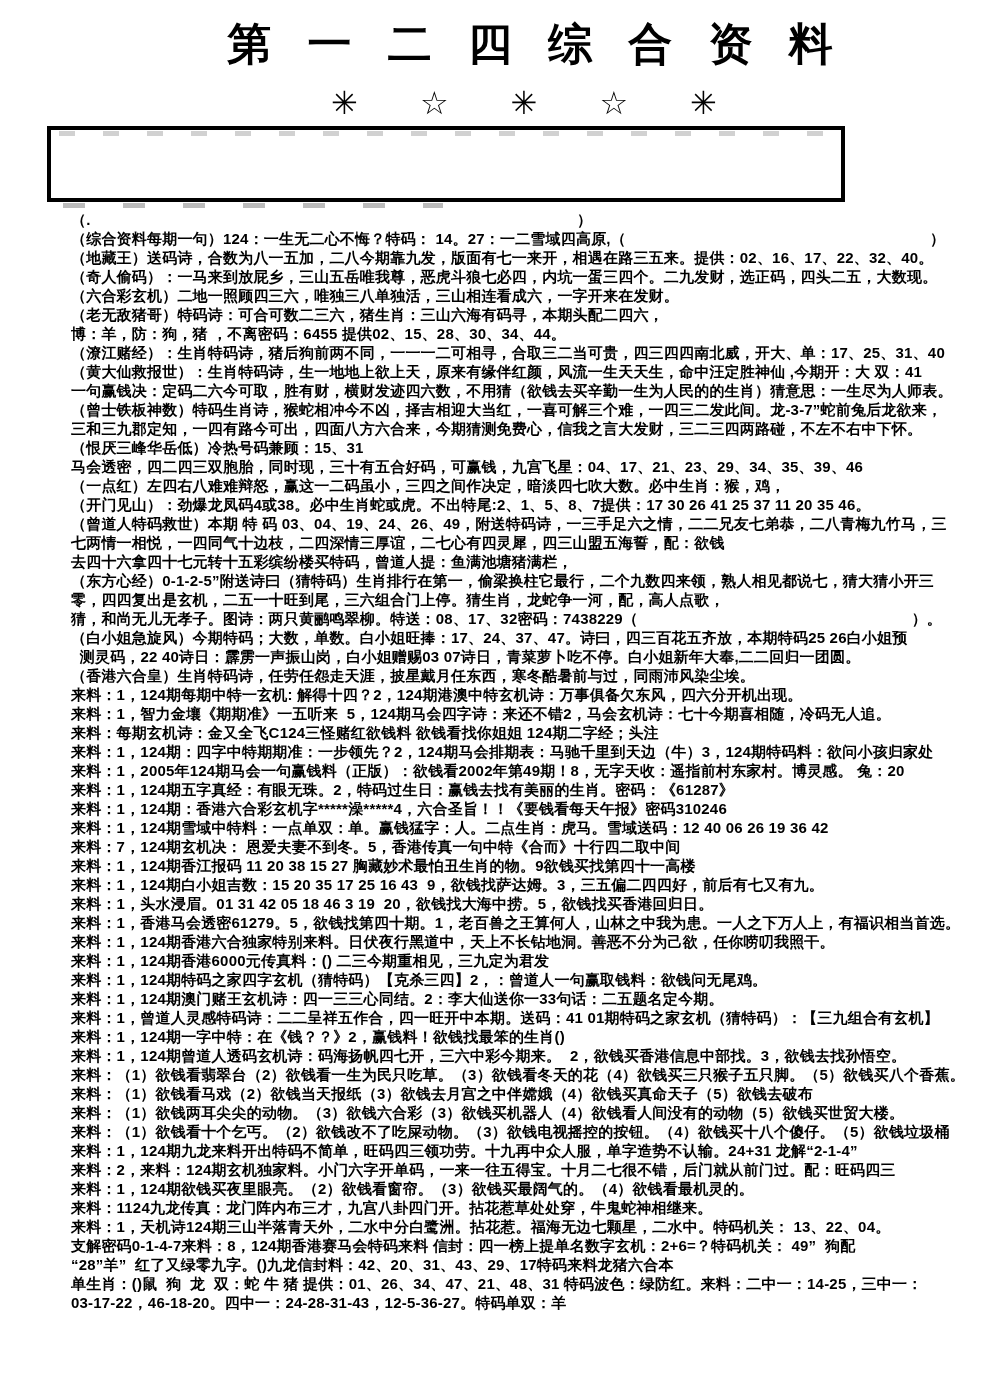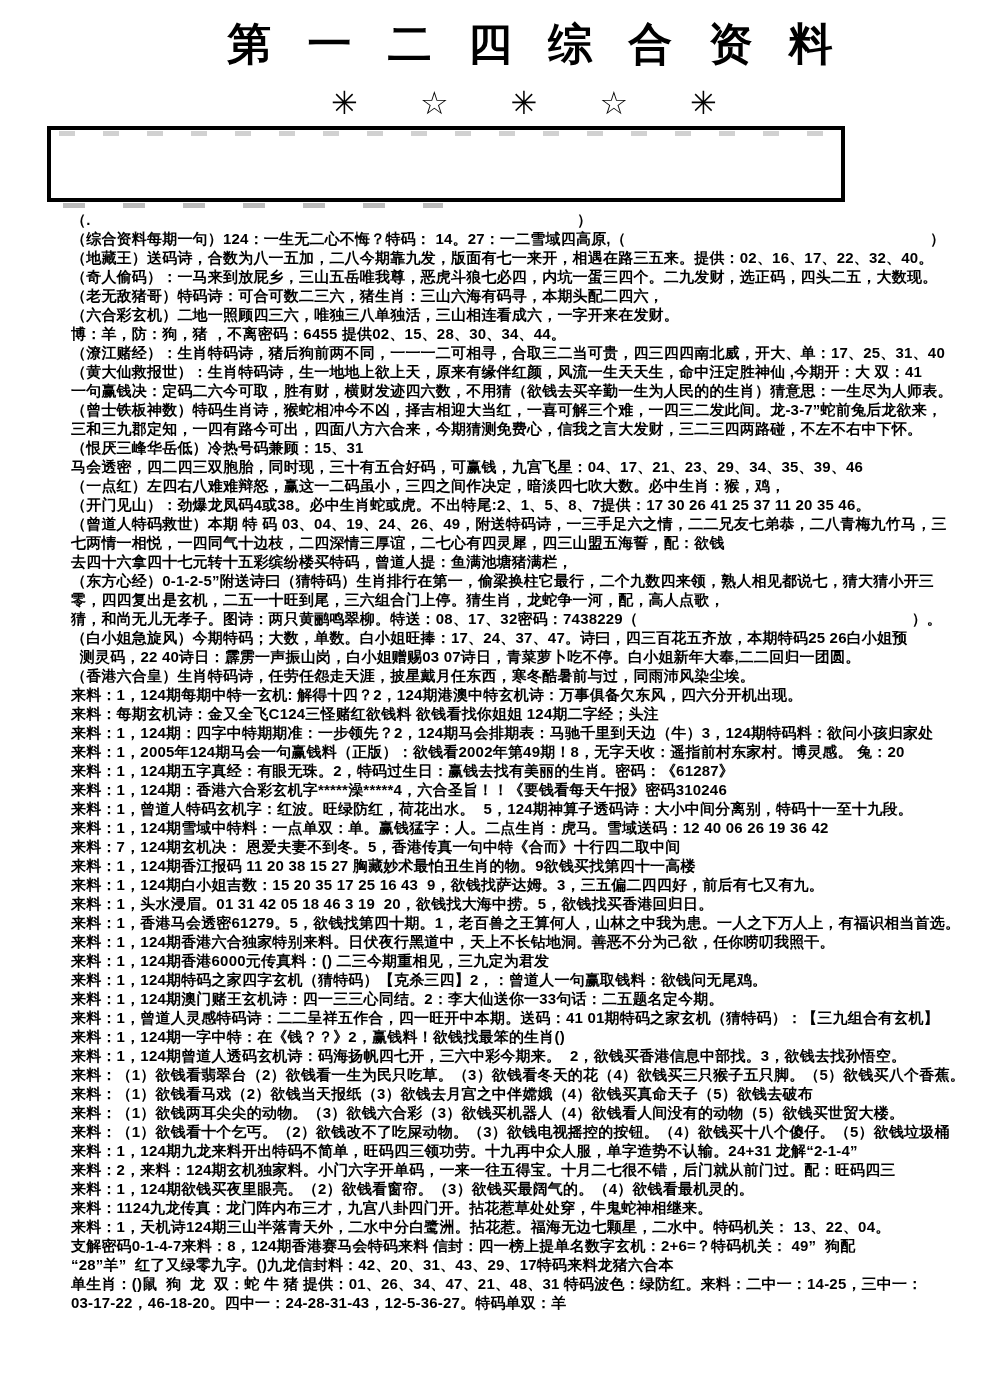--- a/index.html
+++ b/index.html
@@ -52,48 +52,48 @@
 <div class="frame-box">
   <div class="noise-top"></div>
   <div class="noise-bottom"></div>
 </div>
 
 <div class="text-body">
     <div class="line">（.　　　　　　　　　　　　　　　　　　　　　　　　　　　　　　　　）</div>
     <div class="line">（综合资料每期一句）124：一生无二心不悔？特码： 14。27：一二雪域四高原,（　　　　　　　　　　　　　　　　　　　　）</div>
     <div class="line">（地藏王）送码诗，合数为八一五加，二八今期靠九发，版面有七一来开，相遇在路三五来。提供：02、16、17、22、32、40。</div>
     <div class="line">（奇人偷码）：一马来到放屁乡，三山五岳唯我尊，恶虎斗狼七必四，内坑一蛋三四个。二九发财，选正码，四头二五，大数现。</div>
+    <div class="line">（六合彩玄机）二地一照顾四三六，唯独三八单独活，三山相连看成六，一字开来在发财。</div>
     <div class="line">（老无敌猪哥）特码诗：可合可数二三六，猪生肖：三山六海有码寻，本期头配二四六，</div>
-    <div class="line">（六合彩玄机）二地一照顾四三六，唯独三八单独活，三山相连看成六，一字开来在发财。</div>
     <div class="line">博：羊，防：狗，猪 ，不离密码：6455 提供02、15、28、30、34、44。</div>
     <div class="line">（潦江赌经）：生肖特码诗，猪后狗前两不同，一一一二可相寻，合取三二当可贵，四三四四南北威，开大、单：17、25、31、40</div>
     <div class="line">（黄大仙救报世）：生肖特码诗，生一地地上欲上天，原来有缘伴红颜，风流一生天天生，命中汪定胜神仙 ,今期开：大 双：41</div>
     <div class="line">一句赢钱决：定码二六今可取，胜有财，横财发迹四六数，不用猜（欲钱去买辛勤一生为人民的的生肖）猜意思：一生尽为人师表。</div>
     <div class="line">（曾士铁板神数）特码生肖诗，猴蛇相冲今不凶，择吉相迎大当红，一喜可解三个难，一四三二发此间。龙-3-7”蛇前兔后龙欲来，</div>
     <div class="line">三和三九郡定知，一四有路今可出，四面八方六合来，今期猜测免费心，信我之言大发财，三二三四两路碰，不左不右中下怀。</div>
     <div class="line">（恨厌三峰华岳低）冷热号码兼顾：15、31</div>
     <div class="line">马会透密，四二四三双胞胎，同时现，三十有五合好码，可赢钱，九宫飞星：04、17、21、23、29、34、35、39、46</div>
     <div class="line">（一点红）左四右八难难辩怒，赢这一二码虽小，三四之间作决定，暗淡四七吹大数。必中生肖：猴，鸡，</div>
     <div class="line">（开门见山）：劲爆龙凤码4或38。必中生肖蛇或虎。不出特尾:2、1、5、8、7提供：17 30 26 41 25 37 11 20 35 46。</div>
     <div class="line">（曾道人特码救世）本期 特 码 03、04、19、24、26、49，附送特码诗，一三手足六之情，二二兄友七弟恭，二八青梅九竹马，三</div>
     <div class="line">七两情一相悦，一四同气十边枝，二四深情三厚谊，二七心有四灵犀，四三山盟五海誓，配：欲钱</div>
     <div class="line">去四十六拿四十七元转十五彩缤纷楼买特码，曾道人提：鱼满池塘猪满栏，</div>
     <div class="line">（东方心经）0-1-2-5”附送诗曰（猜特码）生肖排行在第一，偷梁换柱它最行，二个九数四来领，熟人相见都说七，猜大猜小开三</div>
     <div class="line">零，四四复出是玄机，二五一十旺到尾，三六组合门上停。猜生肖，龙蛇争一河，配，高人点歌，</div>
     <div class="line">猜，和尚无儿无孝子。图诗：两只黄鹂鸣翠柳。特送：08、17、32密码：7438229（　　　　　　　　　　　　　　　　　　）。</div>
     <div class="line">（白小姐急旋风）今期特码；大数，单数。白小姐旺捧：17、24、37、47。诗曰，四三百花五齐放，本期特码25 26白小姐预</div>
     <div class="line">  测灵码，22 40诗日：霹雳一声振山岗，白小姐赠赐03 07诗日，青菜萝卜吃不停。白小姐新年大奉,二二回归一团圆。</div>
     <div class="line">（香港六合皇）生肖特码诗，任劳任怨走天涯，披星戴月任东西，寒冬酷暑前与过，同雨沛风染尘埃。</div>
     <div class="line">来料：1，124期每期中特一玄机: 解得十四？2，124期港澳中特玄机诗：万事俱备欠东风，四六分开机出现。</div>
+    <div class="line">来料：1，智力金壤《期期准》一五听来  5，124期马会四字诗：来还不错2，马会玄机诗：七十今期喜相随，冷码无人追。</div>
     <div class="line">来料：每期玄机诗：金又全飞C124三怪赌红欲钱料 欲钱看找你姐姐 124期二字经；头注</div>
     <div class="line">来料：1，124期：四字中特期期准：一步领先？2，124期马会排期表：马驰千里到天边（牛）3，124期特码料：欲问小孩归家处</div>
     <div class="line">来料：1，2005年124期马会一句赢钱料（正版）：欲钱看2002年第49期！8，无字天收：遥指前村东家村。博灵感。 兔：20</div>
     <div class="line">来料：1，124期五字真经：有眼无珠。2，特码过生日：赢钱去找有美丽的生肖。密码：《61287》</div>
     <div class="line">来料：1，124期：香港六合彩玄机字*****澡*****4，六合圣旨！！《要钱看每天午报》密码310246</div>
-    <div class="line">来料：1，曾道人特码玄机字：红波。旺绿防红，荷花出水。  5，124期神算子透码诗：大小中间分离别，特码十一至十九段。</div>
     <div class="line">来料：1，124期雪域中特料：一点单双：单。赢钱猛字：人。二点生肖：虎马。雪域送码：12 40 06 26 19 36 42</div>
     <div class="line">来料：7，124期玄机决： 恩爱夫妻不到冬。5，香港传真一句中特《合而》十行四二取中间</div>
     <div class="line">来料：1，124期香江报码 11 20 38 15 27 胸藏妙术最怕丑生肖的物。9欲钱买找第四十一高楼</div>
     <div class="line">来料：1，124期白小姐吉数：15 20 35 17 25 16 43  9，欲钱找萨达姆。3，三五偏二四四好，前后有七又有九。</div>
     <div class="line">来料：1，头水浸眉。01 31 42 05 18 46 3 19  20，欲钱找大海中捞。5，欲钱找买香港回归日。</div>
     <div class="line">来料：1，香港马会透密61279。5，欲钱找第四十期。1，老百兽之王算何人，山林之中我为患。一人之下万人上，有福识相当首选。</div>
     <div class="line">来料：1，124期香港六合独家特别来料。日伏夜行黑道中，天上不长钻地洞。善恶不分为己欲，任你唠叨我照干。</div>
     <div class="line">来料：1，124期香港6000元传真料：() 二三今期重相见，三九定为君发</div>
     <div class="line">来料：1，124期特码之家四字玄机（猜特码）【克杀三四】2，：曾道人一句赢取钱料：欲钱问无尾鸡。</div>
     <div class="line">来料：1，124期澳门赌王玄机诗：四一三三心同结。2：李大仙送你一33句话：二五题名定今期。</div>

